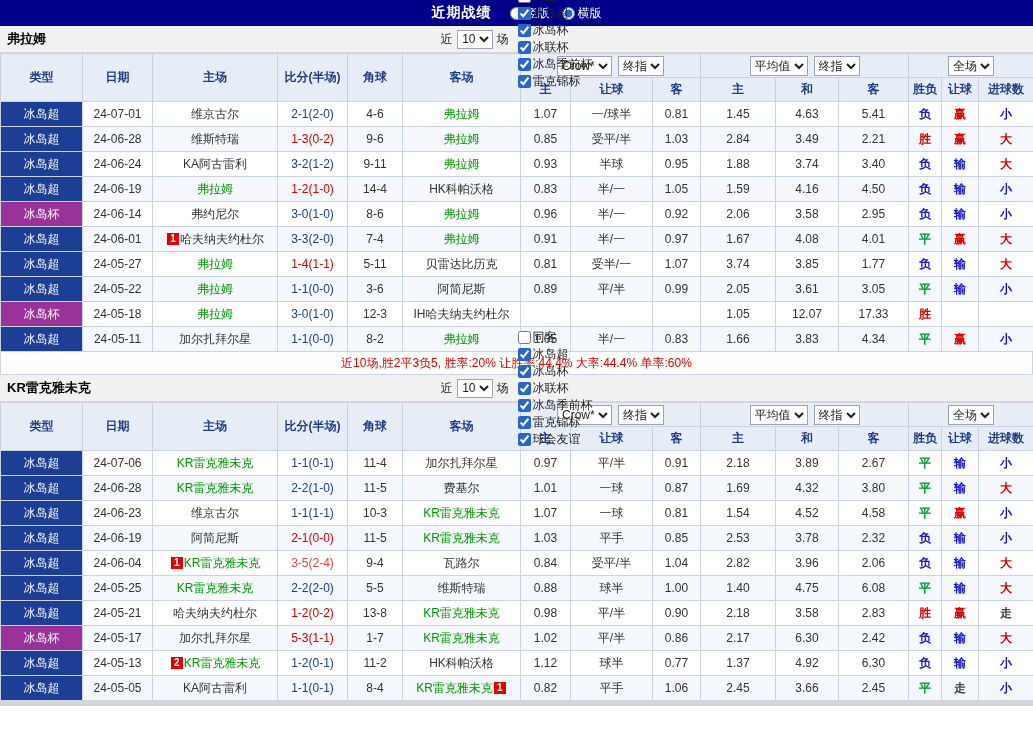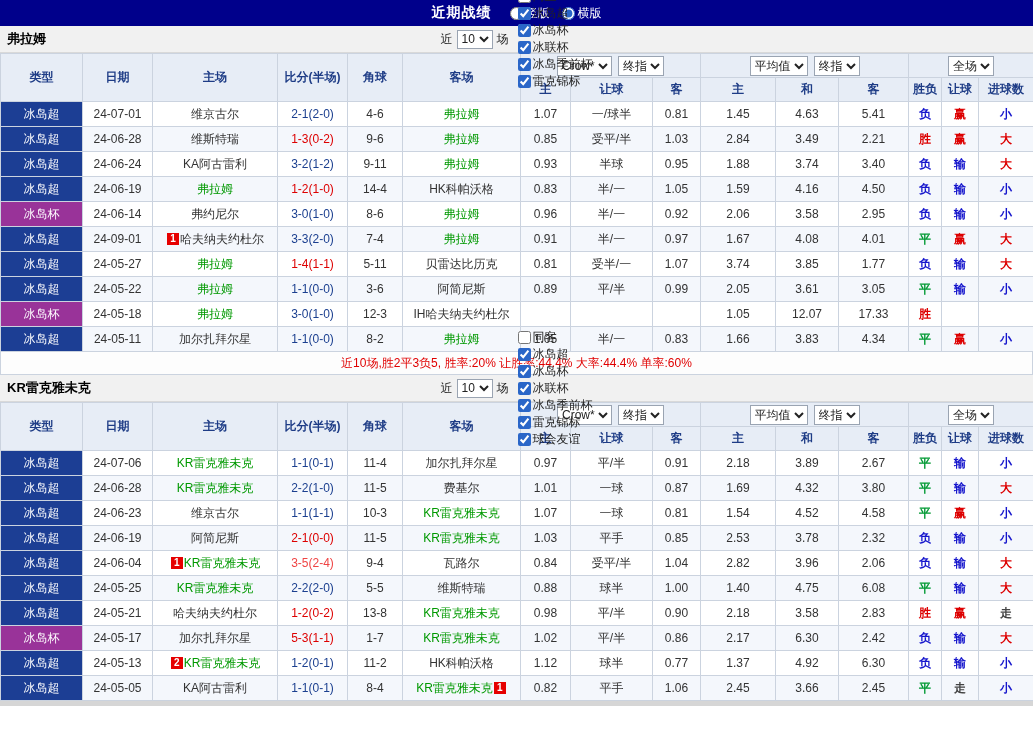--- a/index.html
+++ b/index.html
@@ -20,21 +20,21 @@
   input[type=radio], input[type=checkbox] { margin:0; width:13px; height:13px; accent-color:#2A66C8; }
 
   .teambar {
     height:27px; background:#F1F1F1; border-bottom:1px solid #D9D9D9;
     position:relative; display:flex; align-items:center; justify-content:center;
     font-size:12px; color:#222;
   }
   .team-name { position:absolute; left:7px; font-weight:bold; font-size:13px; color:#000; }
   .filters { display:flex; align-items:center; gap:4px; }
   .cb-item { display:flex; align-items:center; gap:2px; margin-left:5px; cursor:pointer; }
-  .count-select { height:19px; }
+  .count-select { height:19px;text-align:right; }
   select { font-size:12px; height:20px; font-family:inherit; border:1px solid #9AA4B2; background:#fff; color:#222; }
 
   table { width:1033px; border-collapse:collapse; table-layout:fixed; font-size:12px; }
   th, td { border:1px solid #CBD3DF; text-align:center; padding:0; white-space:nowrap; overflow:hidden; }
   thead th { background:#E7EDF6; color:#1E3C86; font-weight:bold; height:24px; }
   tbody td { height:25px; color:#333; }
   tbody tr:nth-child(even) td { background:#F4F7FC; }
   td.lg-super { background:#1C3E94 !important; color:#fff; }
   td.lg-cup   { background:#993399 !important; color:#fff; }
   .team-link { color:#333; cursor:pointer; }
@@ -243,21 +243,21 @@
             <td>0.92</td>
             <td>2.06</td>
             <td>3.58</td>
             <td>2.95</td>
             <td class="res" style="color: rgb(21, 21, 204);">负</td>
             <td class="res" style="color: rgb(21, 21, 204);">输</td>
             <td class="res" style="color: rgb(21, 21, 204);">小</td>
           </tr>
           <tr>
             <td class="lg-super">冰岛超</td>
-            <td>24-09-01</td>
+            <td>24-06-01</td>
             <td><span class="badge">1</span><span class="team-link">哈夫纳夫约杜尔</span></td>
             <td style="color: rgb(27, 63, 143);">3-3(2-0)</td>
             <td>7-4</td>
             <td><span class="team-link featured">弗拉姆</span></td>
             <td>0.91</td>
             <td>半/一</td>
             <td>0.97</td>
             <td>1.67</td>
             <td>4.08</td>
             <td>4.01</td>

